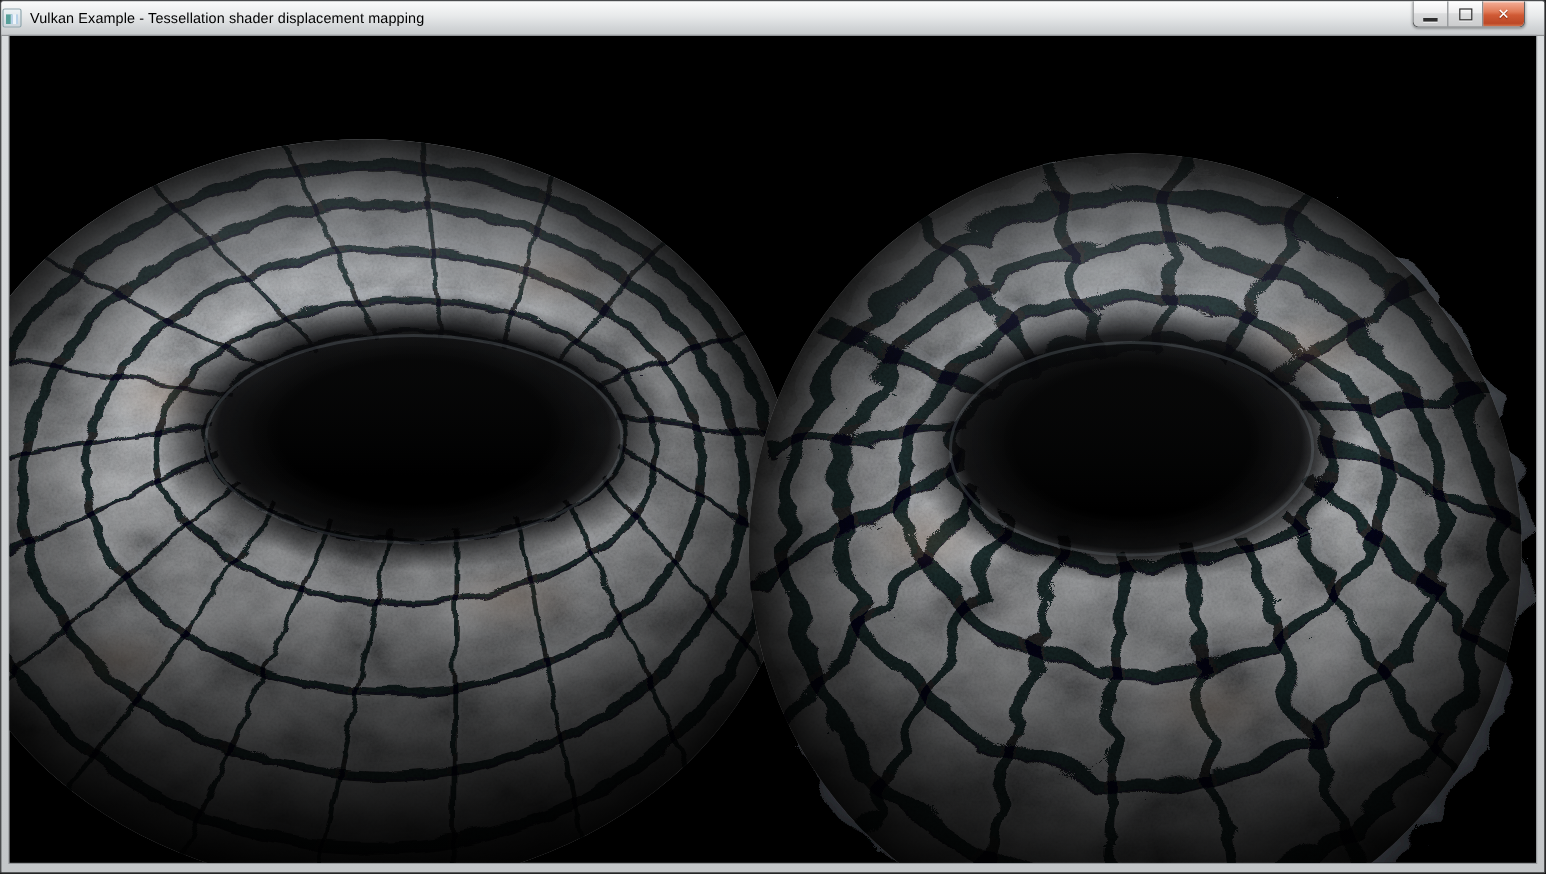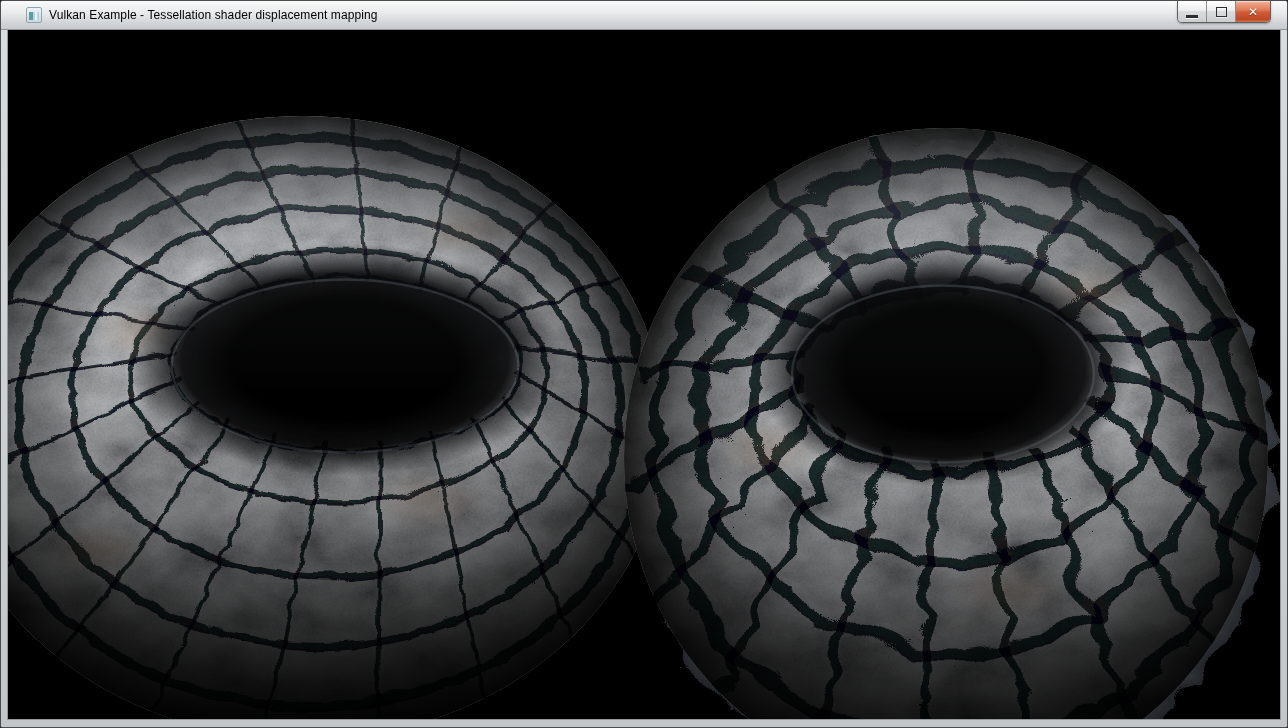--- a/index.html
+++ b/index.html
@@ -5,21 +5,21 @@
   html,body{margin:0;padding:0;background:#222;font-family:"Liberation Sans",sans-serif;}
   .window{
     position:relative;width:1288px;height:728px;box-sizing:border-box;
     border:1px solid #4a4c4e;border-radius:3px 3px 2px 2px;
     background:linear-gradient(#dadddf,#c3c6c8);
     overflow:hidden;
   }
   
   .titlebar{
     position:relative;height:28px;display:flex;align-items:center;
-    padding-left:25px;
+    padding-left:1px;
     background:linear-gradient(#fafbfb,#e7e9ea 45%,#d4d7d9 75%,#c7cacc);
     border-bottom:1px solid #8f9294;
   }
   .app-icon{
     position:relative;width:16px;height:16px;flex:0 0 16px;
     background:linear-gradient(#eef3f6,#ccd6dd);
     border:1px solid #8fa6ae;box-sizing:border-box;border-radius:2px;
   }
   .app-icon::before{
     content:"";position:absolute;left:2px;top:4px;width:5px;height:8px;

